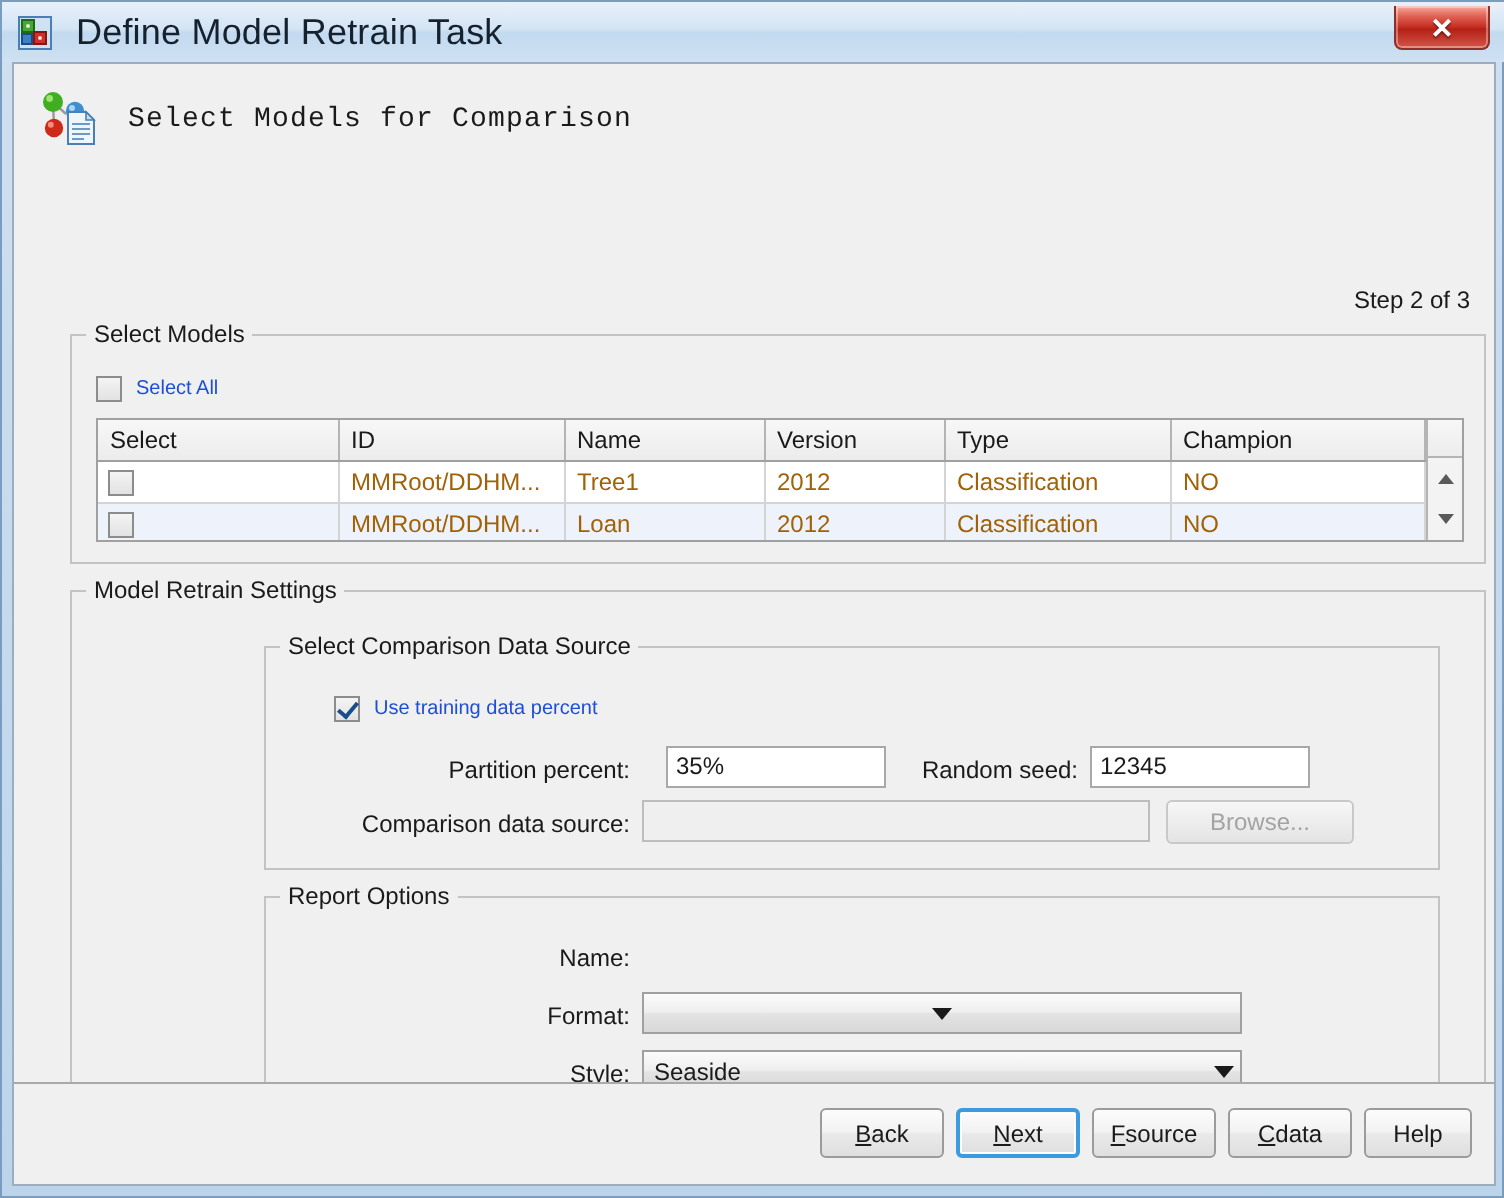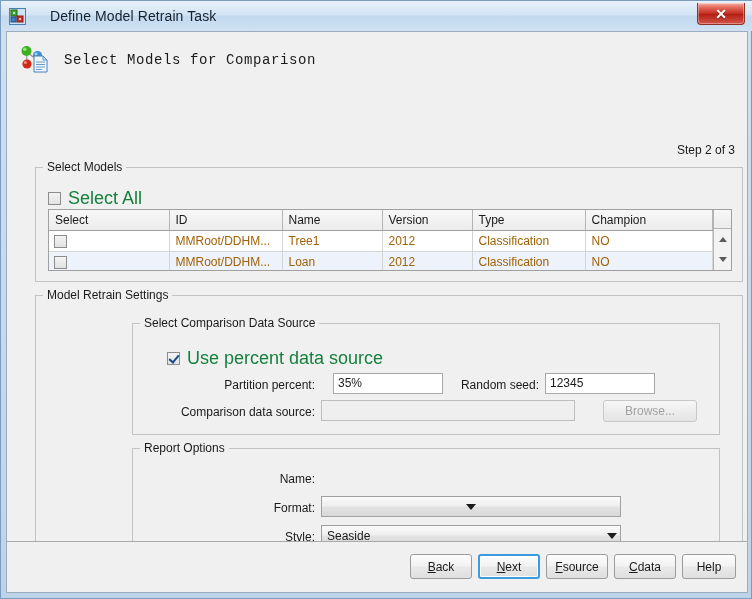--- a/index.html
+++ b/index.html
@@ -40,22 +40,22 @@
     box-sizing: border-box;
   }
   .title-icon {
     width: 17px; height: 17px;
     margin-left: 8px;
     margin-top: 1px;
     position: relative;
     flex: none;
   }
   .title-text {
-    margin-left: 24px;
-    font-size: 14px;
+    margin-left: 12px;
+    font-size: 18px;
     color: #16212e;
     letter-spacing: 0.1px;
     white-space: nowrap;
   }
   .close-btn {
     position: absolute;
     right: 8px;
     top: 2px;
     width: 46px;
     height: 21px;
@@ -194,22 +194,22 @@
     border-width: 0 2px 2px 0;
     transform: rotate(40deg);
   }
   .cb-row {
     display: flex;
     align-items: center;
     position: absolute;
   }
   .cb-row label {
     margin-left: 7px;
-    font-size: 18px;
-    color: #15803d;
+    font-size: 10px;
+    color: #1d4ed8;
     cursor: pointer;
     white-space: nowrap;
   }
   #select-all-row {
     left: 12px;
     top: 20px;
   }
   #use-training-row {
     left: 34px;
     top: 24px;
@@ -539,32 +539,32 @@
     </div>
 
     <div class="groupbox" id="gb-retrain-settings">
       <div class="groupbox-legend">Model Retrain Settings</div>
 
       <div class="groupbox" id="gb-datasource">
         <div class="groupbox-legend">Select Comparison Data Source</div>
 
         <div class="cb-row" id="use-training-row">
           <span class="checkbox checked"></span>
-          <label>Use percent data source</label>
+          <label>Use training data percent</label>
         </div>
 
         <div class="field-label" style="left:62px; top:54px; width:120px;">Partition percent:</div>
         <div class="textfield" style="left:200px; top:49px; width:110px;">35%</div>
 
         <div class="field-label" style="left:308px; top:54px; width:98px;">Random seed:</div>
         <div class="textfield" style="left:412px; top:49px; width:110px;">12345</div>
 
         <div class="field-label" style="left:10px; top:81px; width:172px;">Comparison data source:</div>
         <div class="textfield disabled" style="left:188px; top:76px; width:254px;"></div>
-        <div class="btn-browse" style="left:450px; top:76px; width:94px;margin-left:20px;">Browse...</div>
+        <div class="btn-browse" style="left:450px; top:76px; width:94px;">Browse...</div>
       </div>
 
       <div class="groupbox" id="gb-report">
         <div class="groupbox-legend">Report Options</div>
 
         <div class="field-label" style="left:68px; top:23px; width:114px;">Name:</div>
 
         <div class="field-label" style="left:68px; top:52px; width:114px;">Format:</div>
         <div class="combo" style="left:188px; top:47px; width:300px;flex-direction:column;">
           <span class="combo-text">HTML</span>

